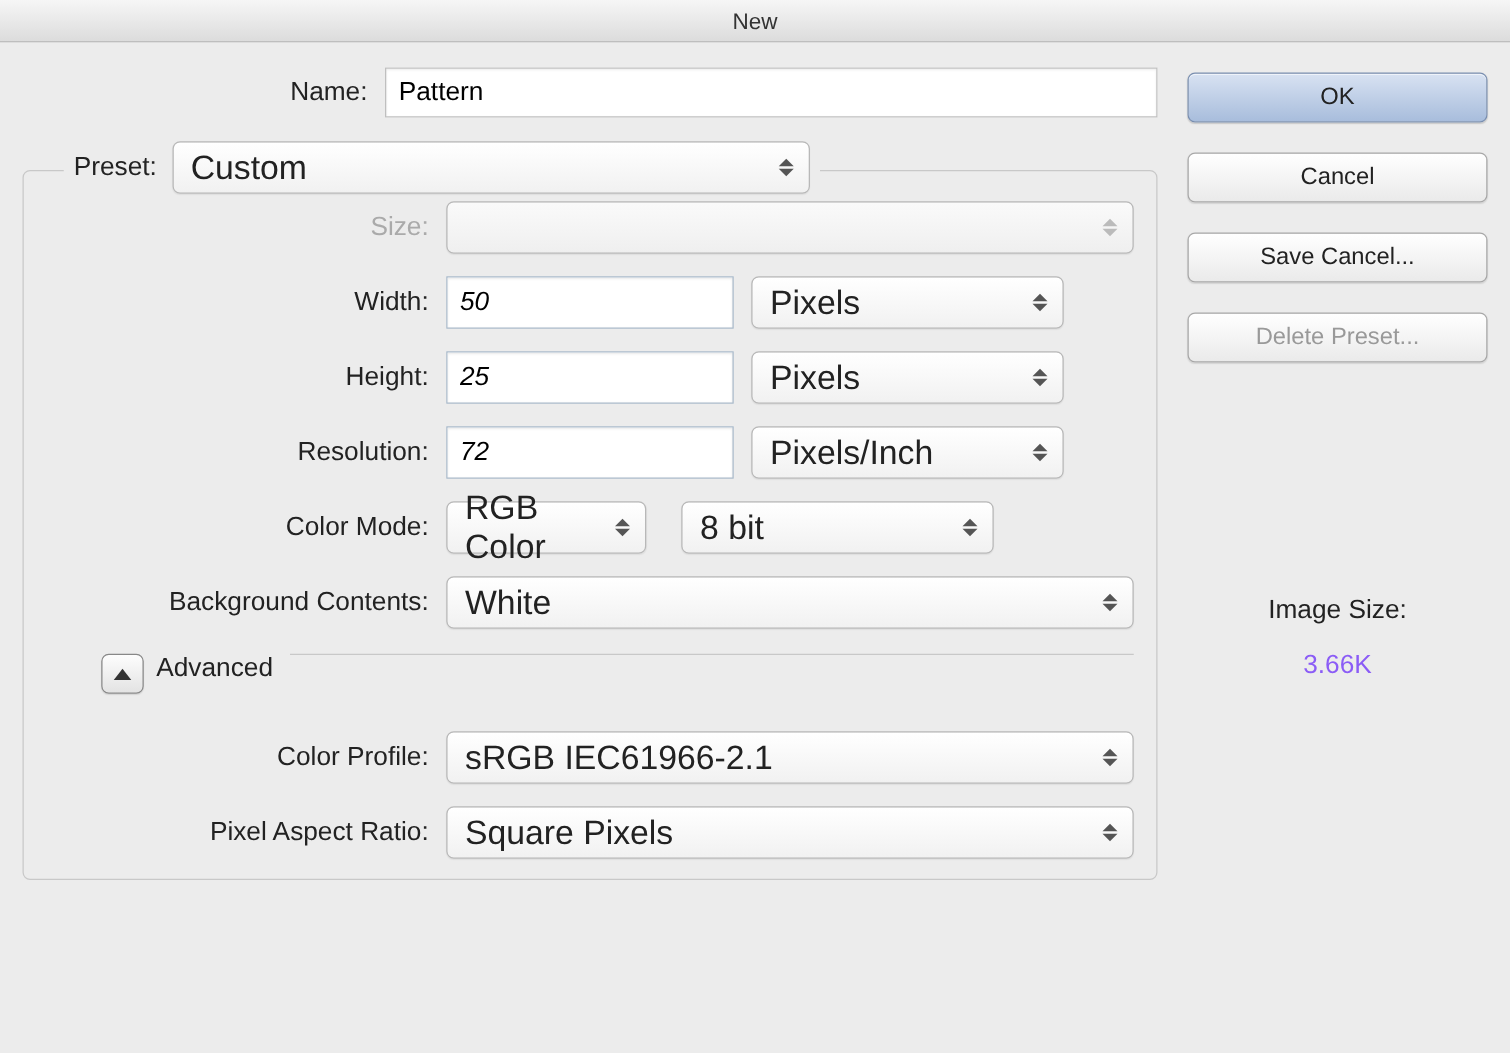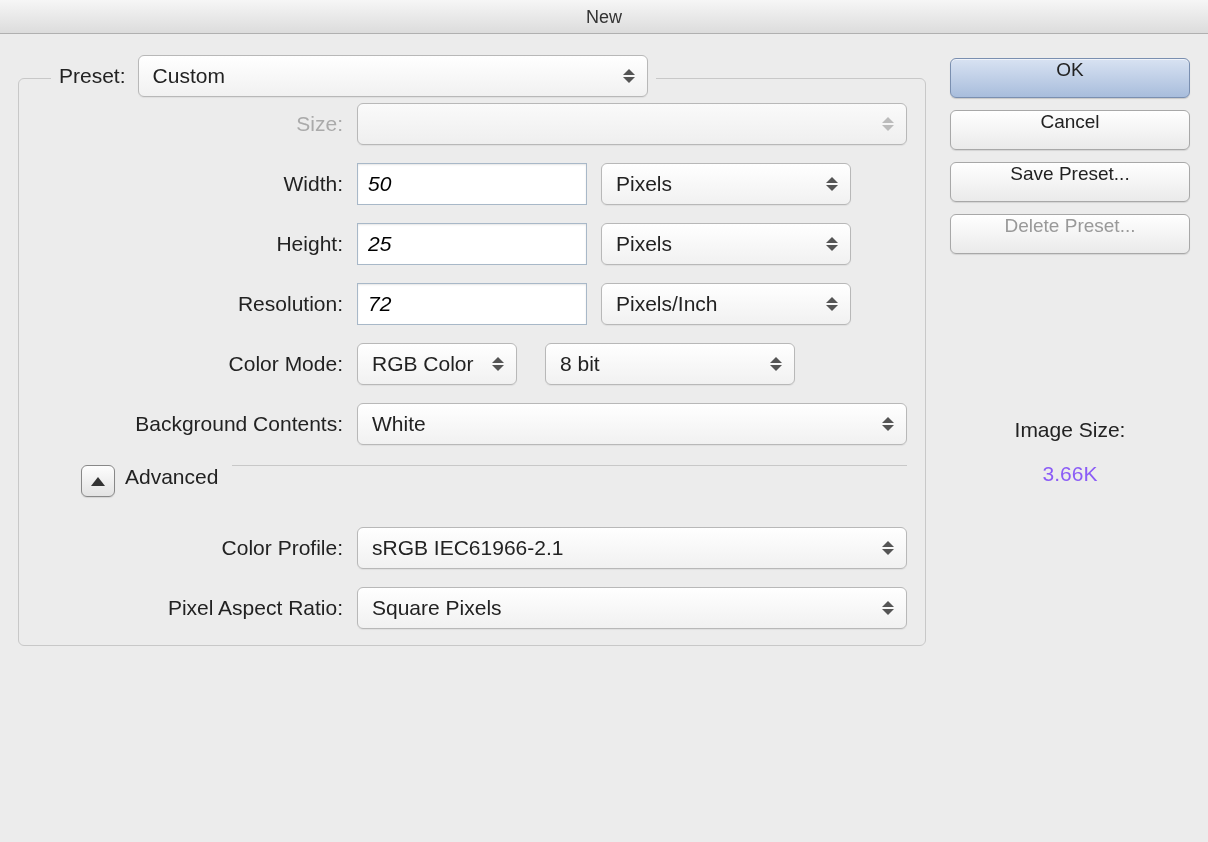--- a/index.html
+++ b/index.html
@@ -84,21 +84,21 @@
   }
   .select, .select-small {
     position: relative;
     background: linear-gradient(to bottom, #fff, #f1f1f1);
     border: 1px solid #b8b8b8;
     border-radius: 6px;
     height: 42px;
     display: flex;
     align-items: center;
     padding: 0 38px 0 14px;
-    font-size: 21px;
+    font-size: 27px;
     color: #222;
     box-shadow: 0 1px 1px rgba(0,0,0,0.06);
     cursor: default;
   }
   .select.empty { color: transparent; }
   .select.disabled { background: linear-gradient(to bottom,#fafafa,#efefef); }
   .stepper {
     position: absolute;
     right: 10px;
     top: 50%;
@@ -151,24 +151,24 @@
   }
   .adv-label { font-size: 21px; color:#222; margin-right: 14px; }
   .adv-line { flex:1; height:1px; background:#c8c8c8; }
   .btn {
     height: 40px;
     border: 1px solid #a8a8a8;
     border-radius: 6px;
     background: linear-gradient(to bottom,#ffffff,#eaeaea);
     font-size: 19px;
     color: #222;
-    margin-bottom: 12px;
+    margin-bottom: 24px;
     box-shadow: 0 1px 1px rgba(0,0,0,0.1);
     cursor: default;
-    display:flex; justify-content:center;
+    display:flex; align-items:center; justify-content:center;
     padding: 0 10px;
   }
   .btn.primary {
     background: linear-gradient(to bottom,#d8e2f2,#a8bddc);
     border-color: #7a8fb0;
     box-shadow: inset 0 1px 0 rgba(255,255,255,0.6), 0 1px 1px rgba(0,0,0,0.15);
     font-weight: 500;
   }
   .btn.disabled { color: #999; }
   .image-size {
@@ -183,20 +183,24 @@
 <body>
 
 <div class="titlebar">
   <span>New</span>
 </div>
 
 <div class="dialog-body">
 
   <div class="left-col">
 
+    <div class="row name-row">
+      <div class="label">Name:</div>
+      <input type="text" value="Pattern" style="">
+    </div>
 
     <div class="fieldset">
       <div class="preset-wrap">
         <div class="plabel">Preset:</div>
         <div class="select" style="width:510px">
           <span>Custom</span>
           <div class="stepper">
               <div class="arr up"></div>
               <div class="arr dn"></div>
             </div>
@@ -313,21 +317,21 @@
   </div>
 
   <div class="right-col">
     <div class="btn primary">
       <span>OK</span>
     </div>
     <div class="btn">
       <span>Cancel</span>
     </div>
     <div class="btn">
-      <span>Save Preset...</span>
+      <span>Save Cancel...</span>
     </div>
     <div class="btn disabled">
       <span>Delete Preset...</span>
     </div>
 
     <div class="image-size">
       <div class="islabel">Image Size:</div>
       <div class="isval">3.66K</div>
     </div>
   </div>

